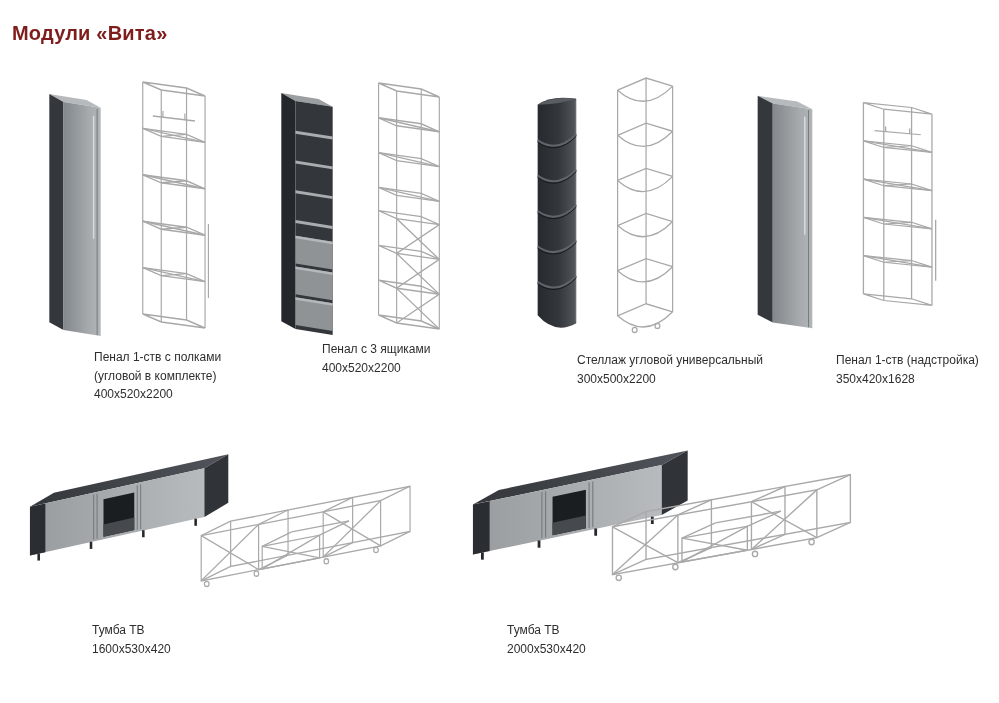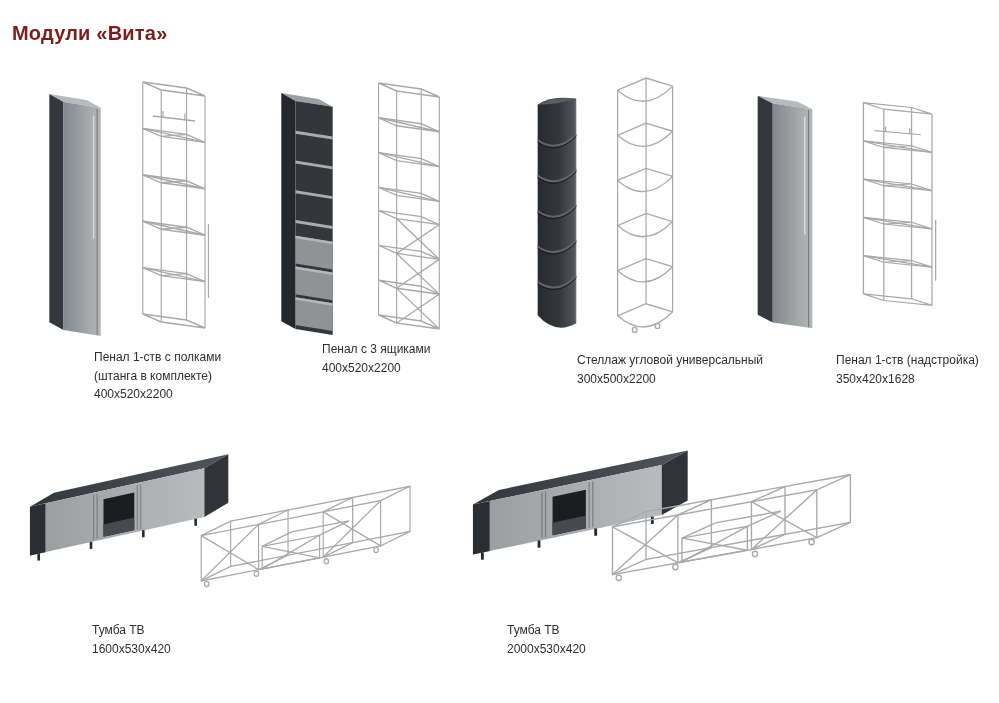--- a/index.html
+++ b/index.html
@@ -207,21 +207,21 @@
 
   <div>
     <svg class="render" style="left:44px;top:90px;width:62px;height:250px" viewBox="0 0 70 252" preserveAspectRatio="none">
         <use href="#sym-tall-solid"></use>
       </svg>
     <svg class="render" style="left:136px;top:74px;width:80px;height:262px" viewBox="0 0 95 262" preserveAspectRatio="none">
         <use href="#sym-tall-wire"></use>
       </svg>
     <div class="caption" style="left:57px;top:348px">
       <div class="cap-line">Пенал 1-ств с полками</div>
-      <div class="cap-line">(штанга в комплекте)</div>
+      <div class="cap-line">(угловой в комплекте)</div>
       <div class="cap-line">400х520х2200</div>
     </div>
   </div>
 
   <div>
     <svg class="render" style="left:276px;top:89px;width:62px;height:250px" viewBox="0 0 70 252" preserveAspectRatio="none">
         <use href="#sym-drawer-solid"></use>
       </svg>
     <svg class="render" style="left:372px;top:75px;width:78px;height:262px" viewBox="0 0 95 262" preserveAspectRatio="none">
         <use href="#sym-drawer-wire"></use>

